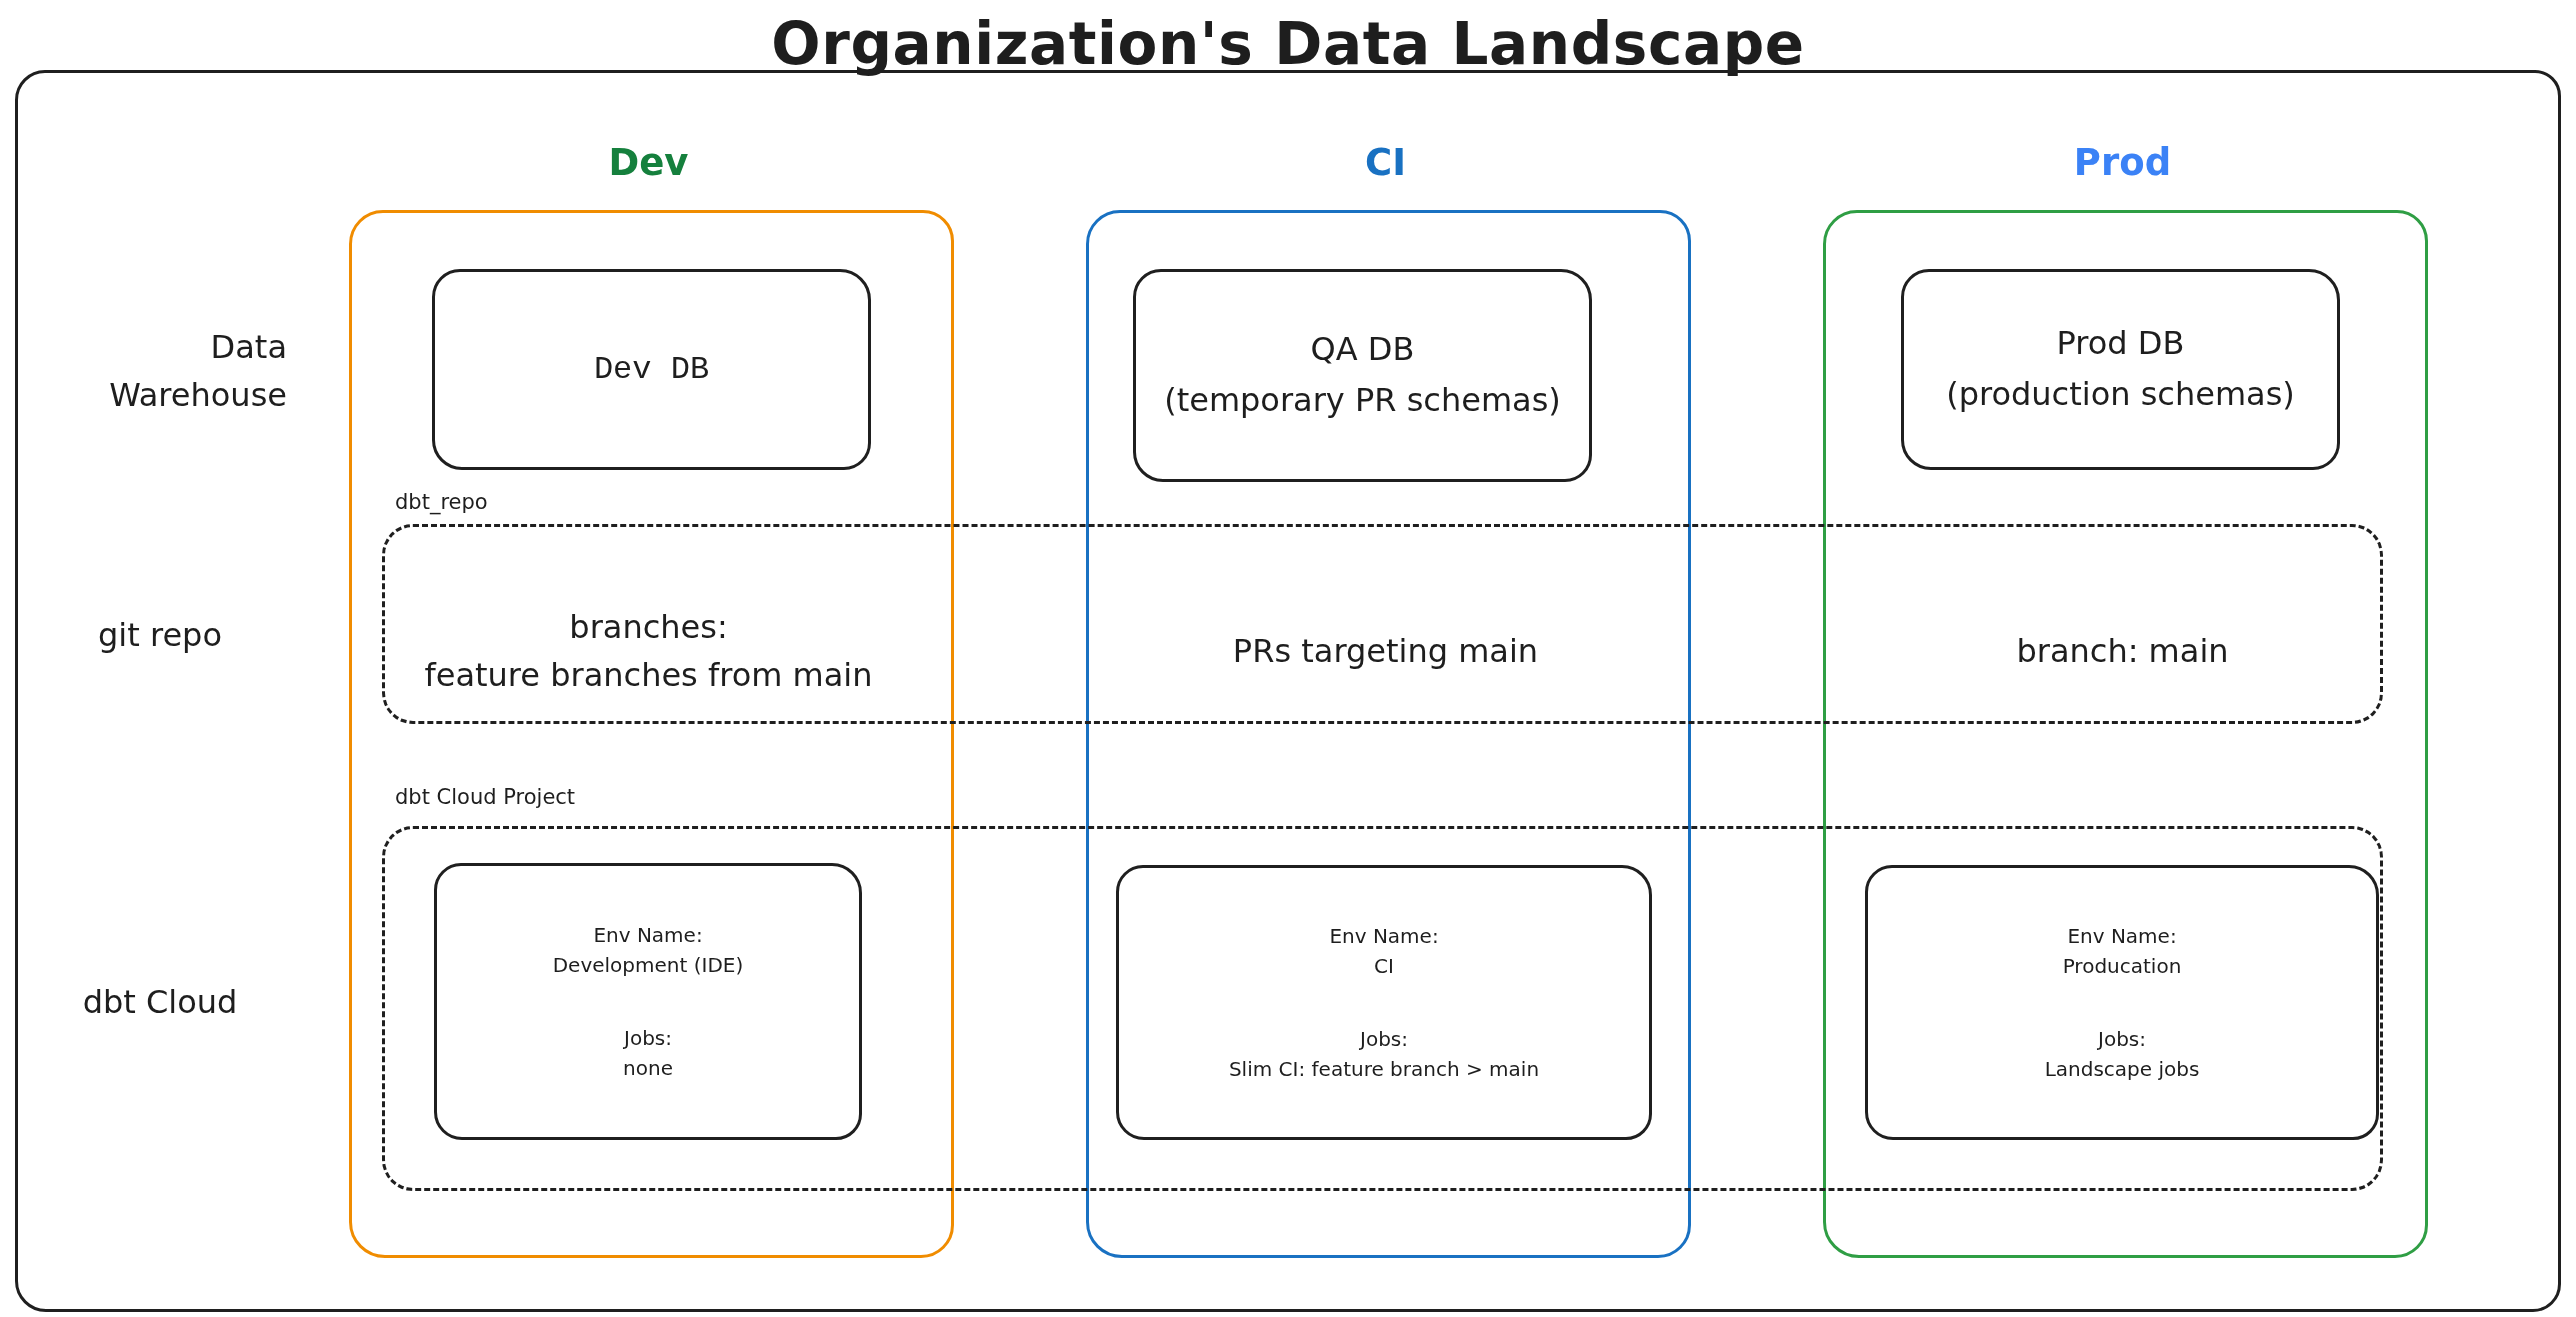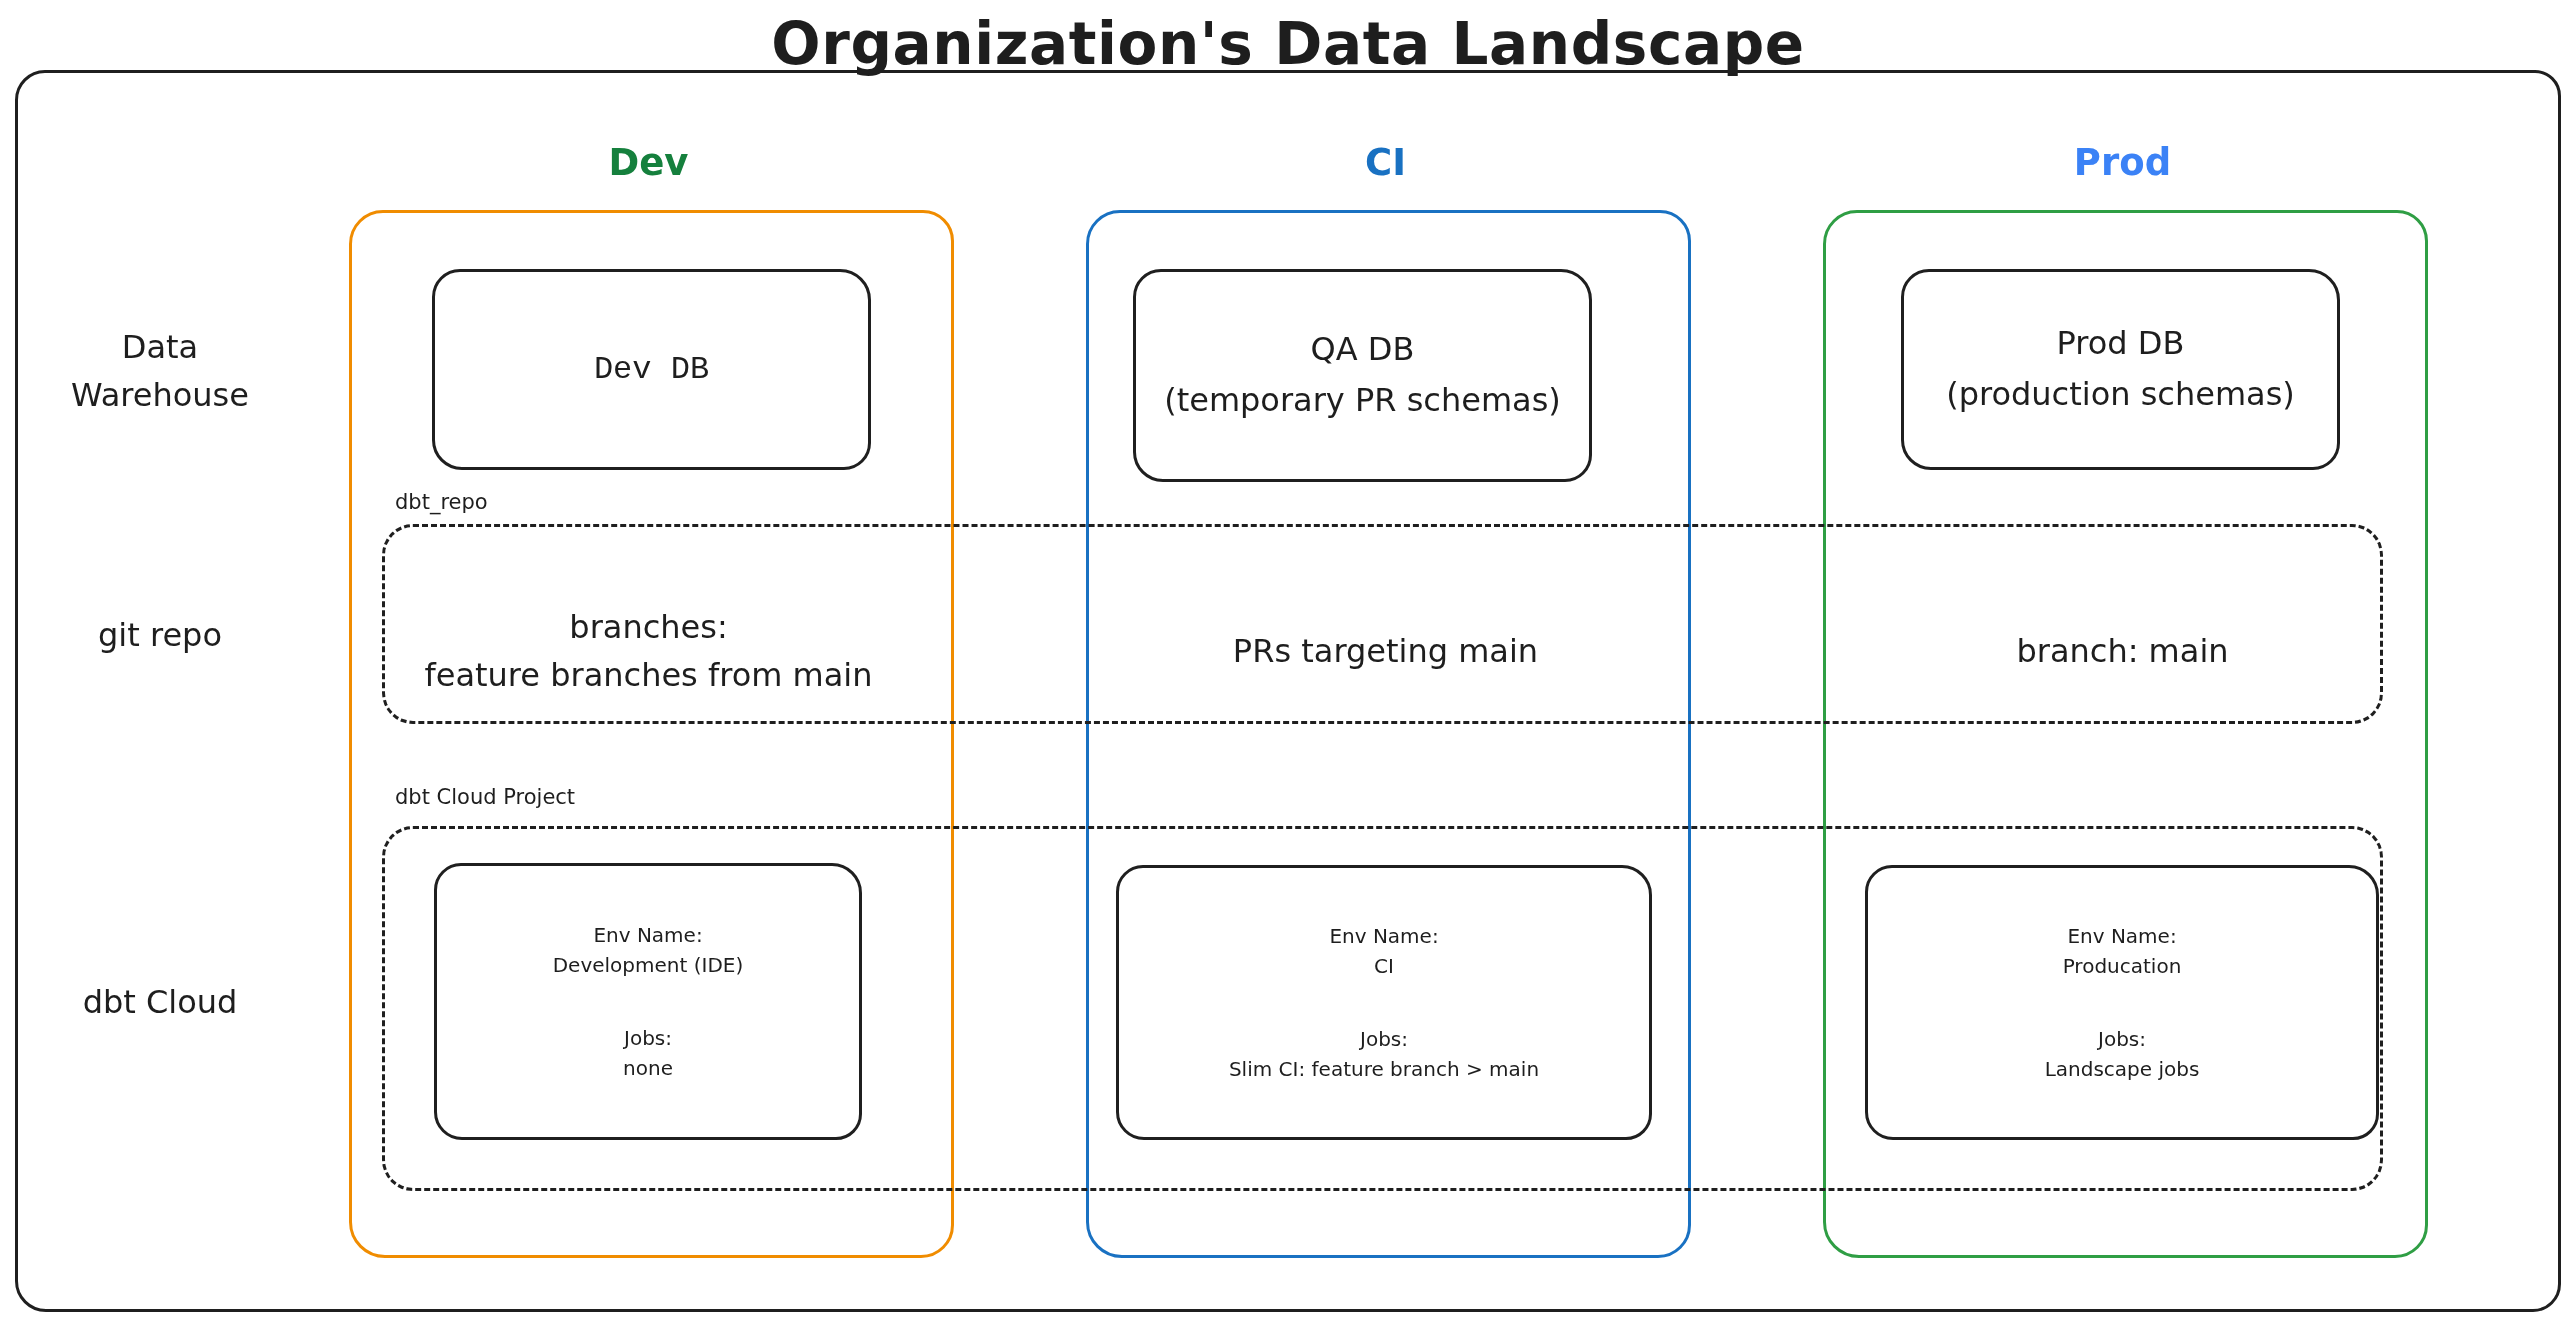--- a/index.html
+++ b/index.html
@@ -36,21 +36,21 @@
     text-align:center; font-size:37px; font-weight:600;
   }
   .col-header.dev  { left:349px;  color:#15803d; }
   .col-header.ci   { left:1086px; color:#1971c2; }
   .col-header.prod { left:1823px; color:#3b82f6; }
   
   .row-label {
     position:absolute; left:33px; width:254px;
     text-align:center; font-size:32px; line-height:1.5;
   }
-  .row-label.warehouse { top:323px; }
+  .row-label.warehouse { top:323px;text-align:right; }
   .row-label.git       { top:611px; }
   .row-label.dbt       { top:978px; }
   
   .db-box {
     position:absolute; top:269px; height:195px;
     border:3.6px solid #1f1f1f; border-radius:28px 31px 27px 30px;
     display:flex; flex-direction:column; align-items:center; justify-content:center;
     gap:9.5px; font-size:32px; text-align:center; line-height:1.3;
   }
   .db-box.dev  { left:432px;  width:433px;font-family:Liberation Mono, monospace; }

